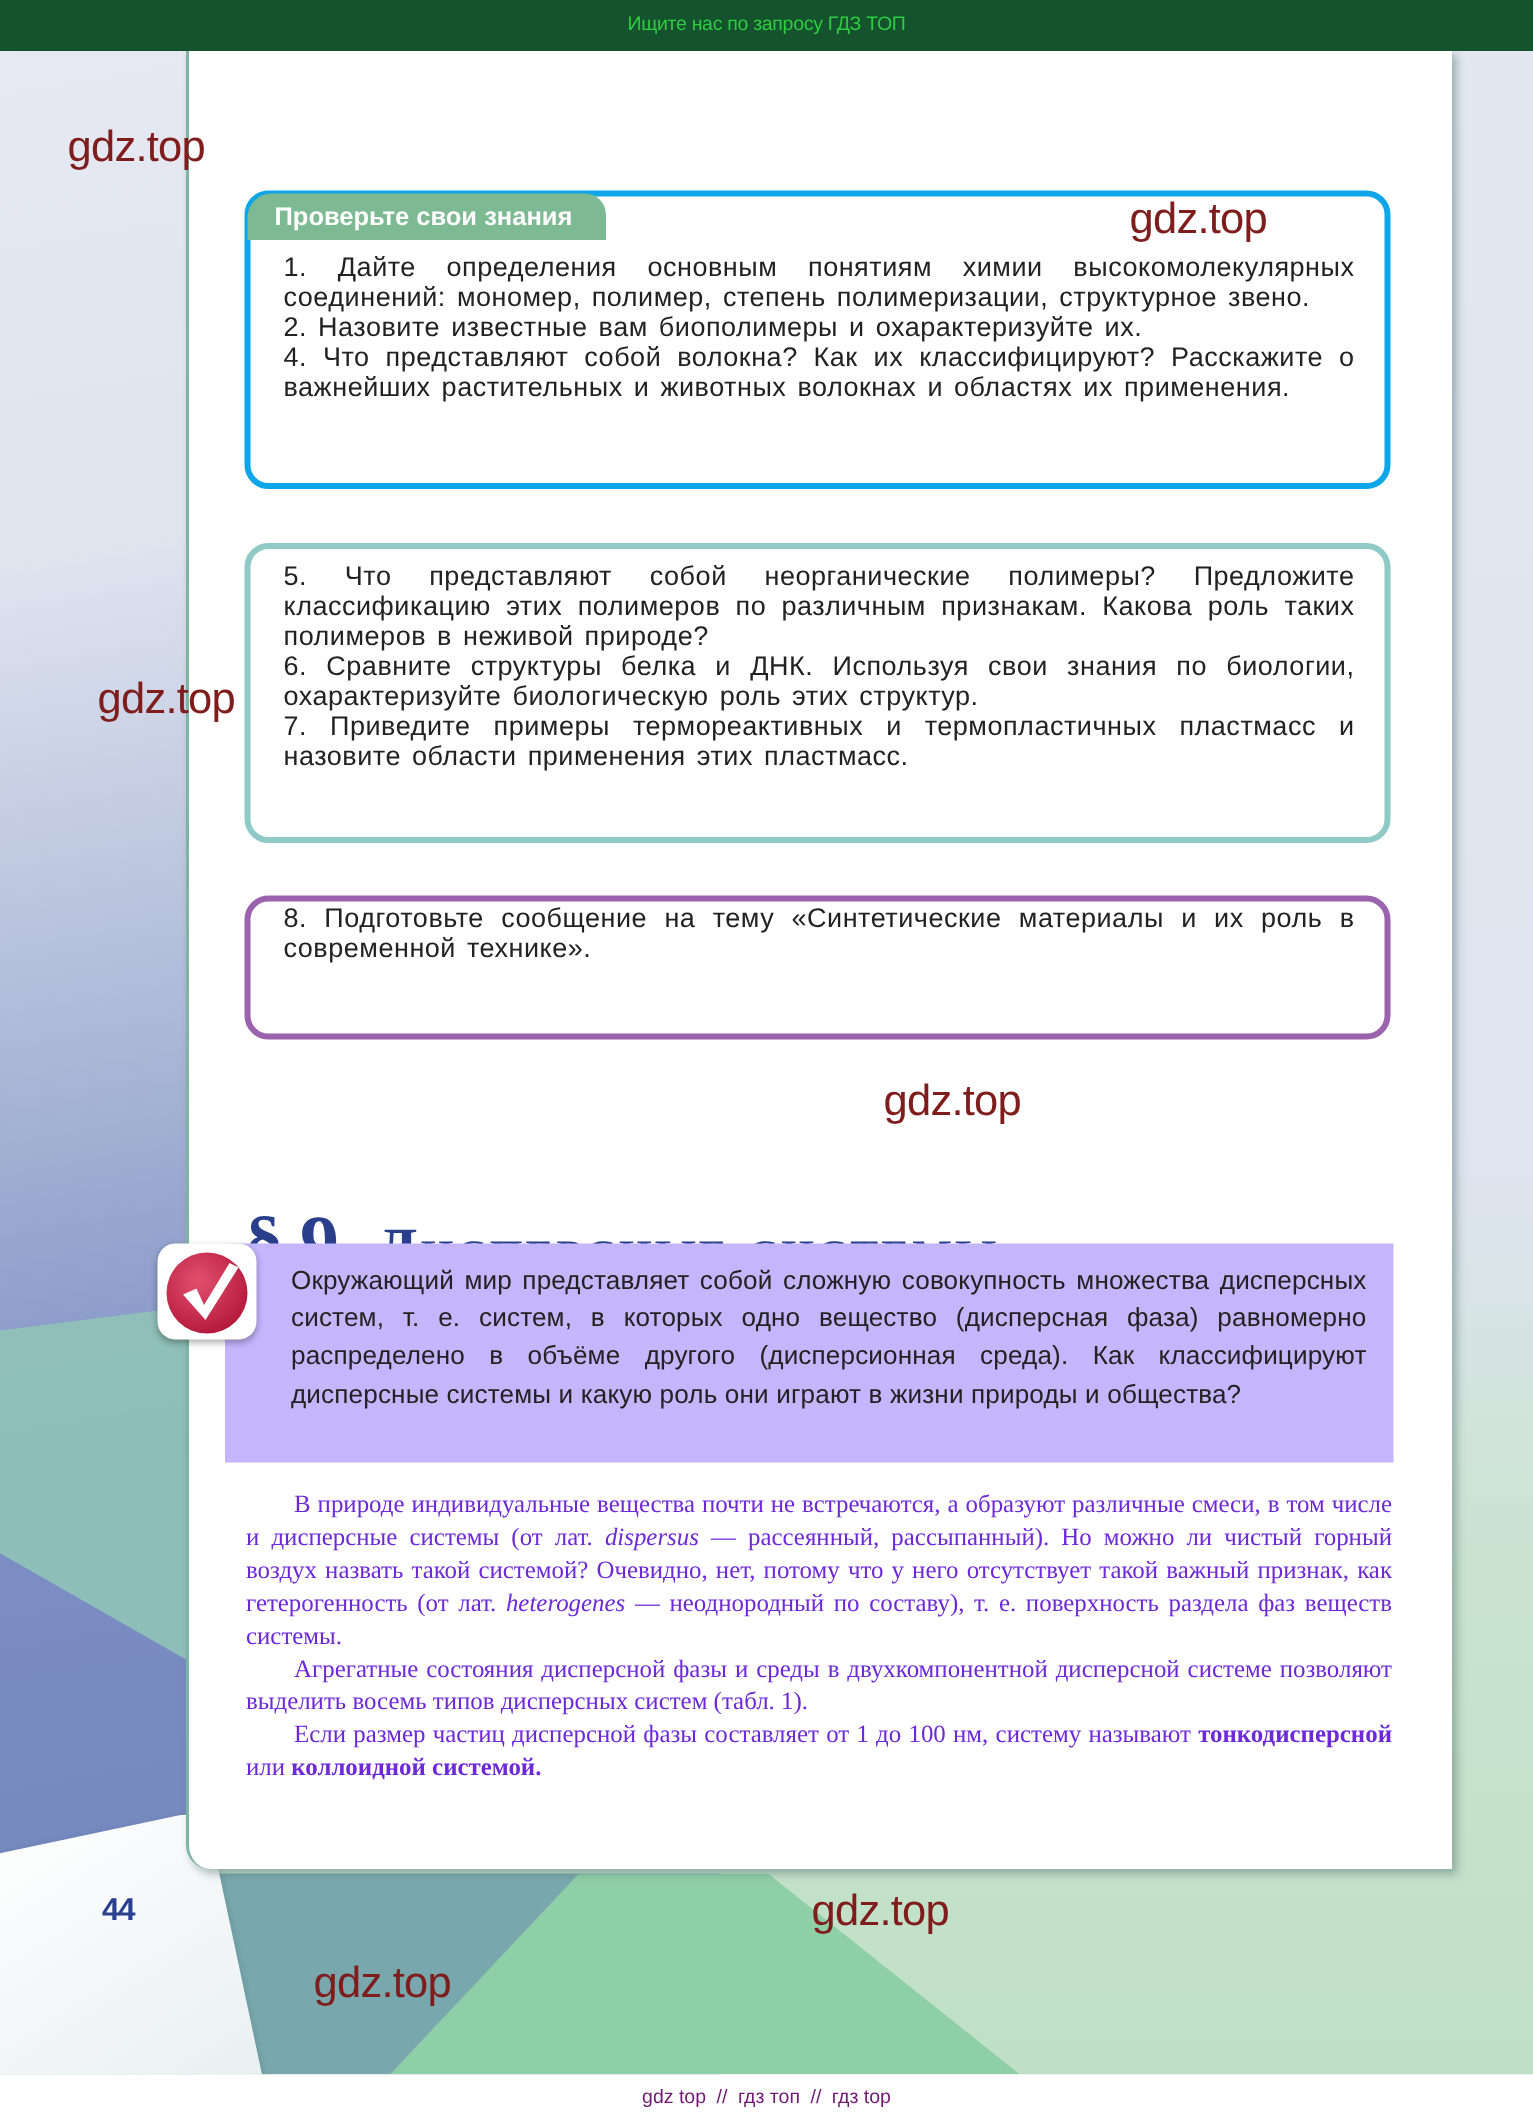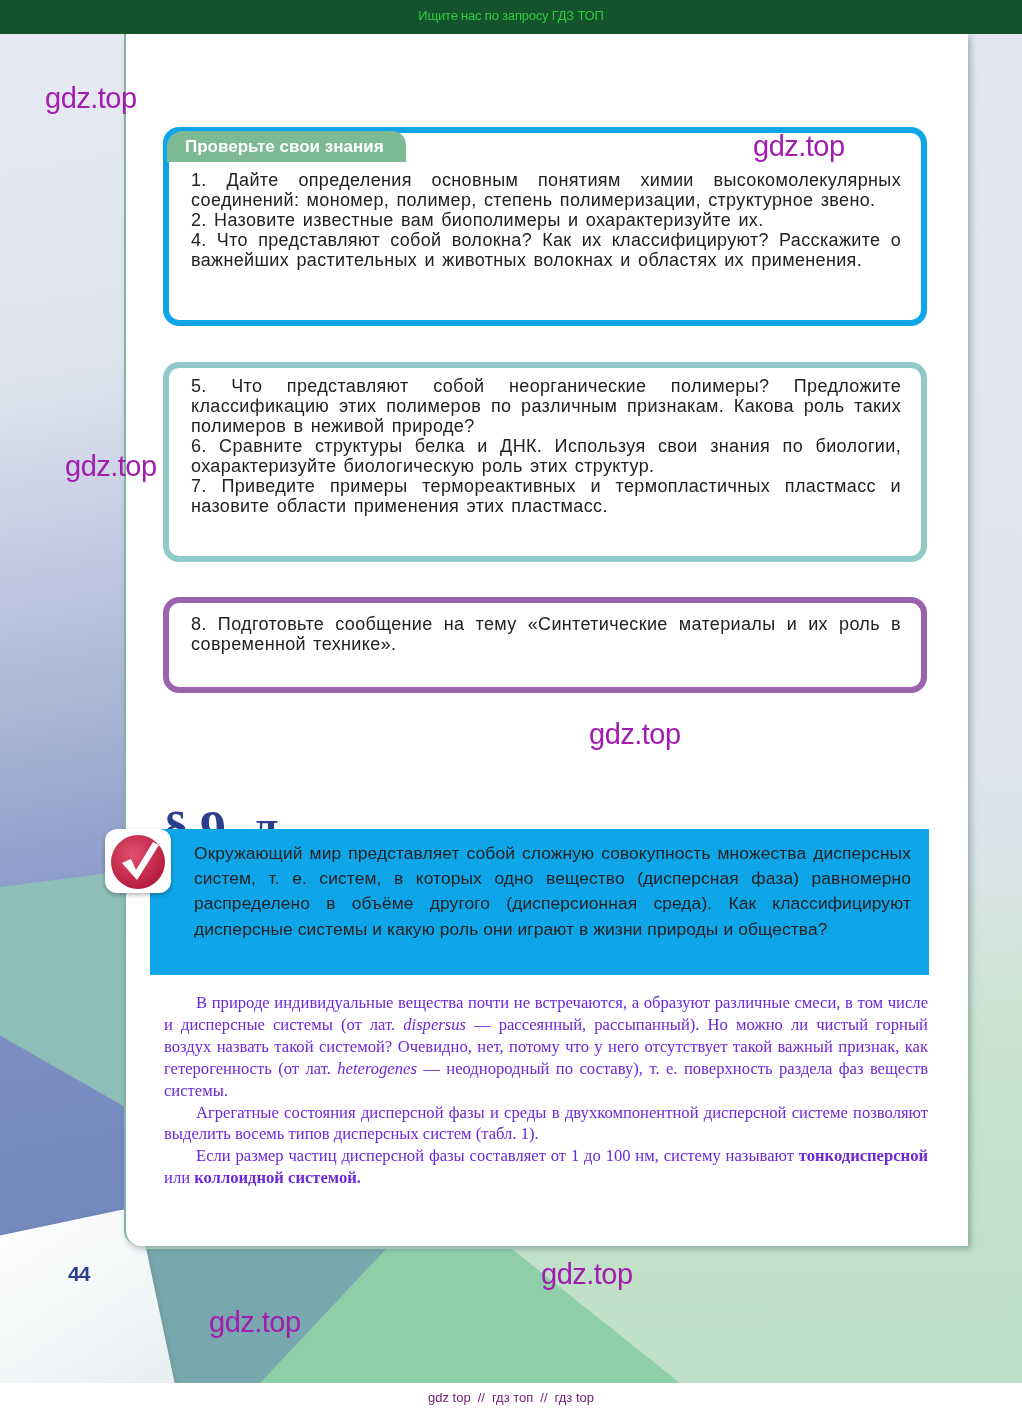--- a/index.html
+++ b/index.html
@@ -57,25 +57,25 @@
       border-bottom-left-radius: 16px;
       box-shadow: 3px 3px 6px rgba(80,110,110,0.45);
     }
     .page-number {
       position: absolute; left: 68px; top: 1262px;
       font-family: "Liberation Sans", sans-serif; font-weight: bold; font-size: 21px;
       color: #2b3f8f; letter-spacing: -1px;
     }
     .watermark {
       position: absolute; font-family: "Liberation Sans", sans-serif;
-      font-size: 29px; color: #a21caf; letter-spacing: -0.5px; z-index: 20;
+      font-size: 29px; color: #7f1d1d; letter-spacing: -0.5px; z-index: 20;
     }
     .qbox {
       position: absolute; left: 163px; width: 764px;
-      border: 6px solid #0ea5e9; border-radius: 16px;
+      border: 4px solid #0ea5e9; border-radius: 16px;
       background: #fff; box-sizing: border-box;
     }
     .qbox.apply { border-color: #8fcac7; }
     .qbox.extra { border-color: #9b63ad; }
     .qhead {
       display: inline-block; height: 31px; line-height: 31px;
       padding: 0 22px 0 18px; margin-left: -2px; margin-top: -2px;
       color: #fff; font-weight: bold; font-size: 17px;
       border-top-left-radius: 16px; border-top-right-radius: 14px;
       border-bottom-right-radius: 0;
@@ -85,32 +85,32 @@
     .qbox.extra .qhead {
       display: block; background: #9b63ad; padding-left: 18px;
       border-top-right-radius: 14px; border-bottom-left-radius: 14px;
       margin-right: -2px;
     }
     .qlist {
       margin: 0; padding: 8px 20px 14px 22px; list-style: none;
       font-size: 18px; line-height: 20px; color: #222; text-align: justify;
       letter-spacing: 0.35px; word-spacing: 2px;
     }
-    .qbox.extra .qlist { padding-top: 11px; }
+    .qbox.extra .qlist { padding-top: 1px; }
     .section-title {
       position: absolute; left: 163px; top: 752px;
       font-family: "Liberation Serif", serif; font-weight: bold; color: #2a3f8c;
       white-space: nowrap;
       margin-top: 48px;
     }
     .section-title .num { font-size: 52px; letter-spacing: -1px; }
     .section-title .name { font-size: 40px; margin-left: 14px; letter-spacing: 2px; font-variant: small-caps; }
     .intro {
       position: absolute; left: 150px; top: 829px; width: 779px; height: 146px;
-      background: #0ea5e9; box-sizing: border-box;
+      background: #c4b5fd; box-sizing: border-box;
       padding: 12px 18px 0 44px;
       font-size: 17.4px; line-height: 25.2px; color: #222; text-align: justify;
       letter-spacing: 0.1px;
     }
     .check-icon {
       position: absolute; left: 105px; top: 829px; width: 66px; height: 64px;
       background: #fff; border-radius: 12px;
       box-shadow: 0 2px 4px rgba(0,0,0,0.3); z-index: 5;
       display: flex; align-items: center; justify-content: center;
     }

